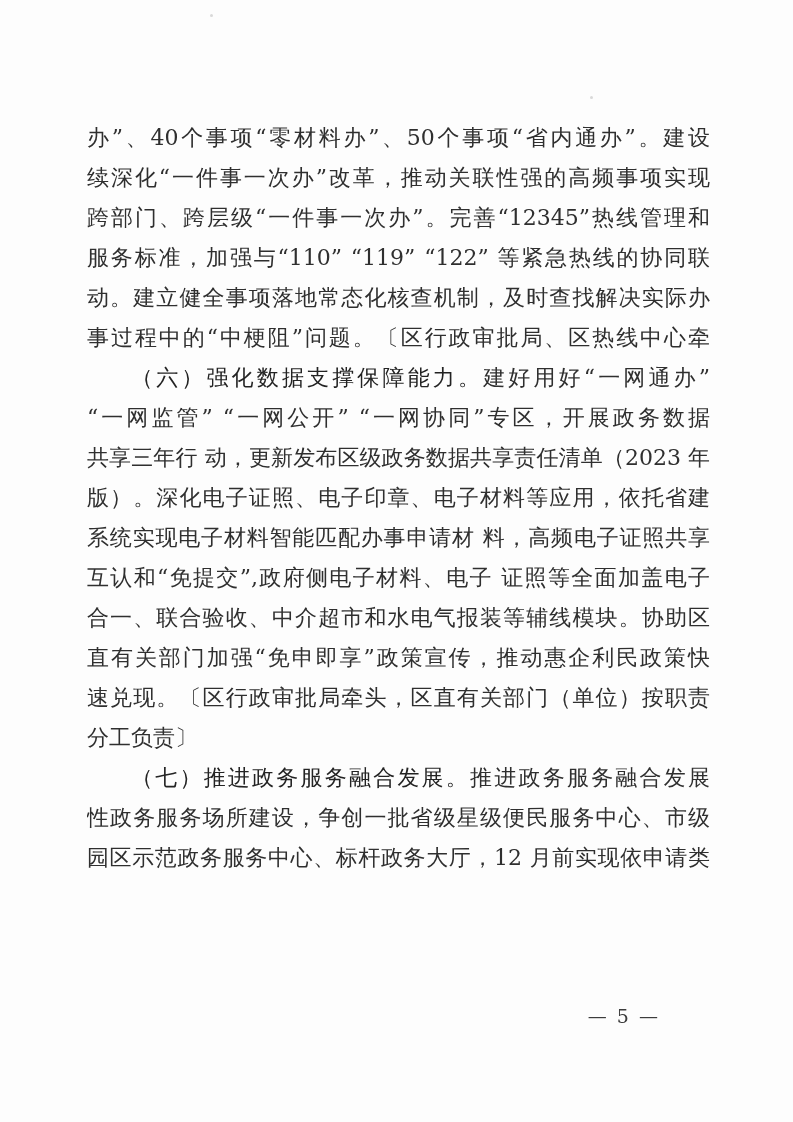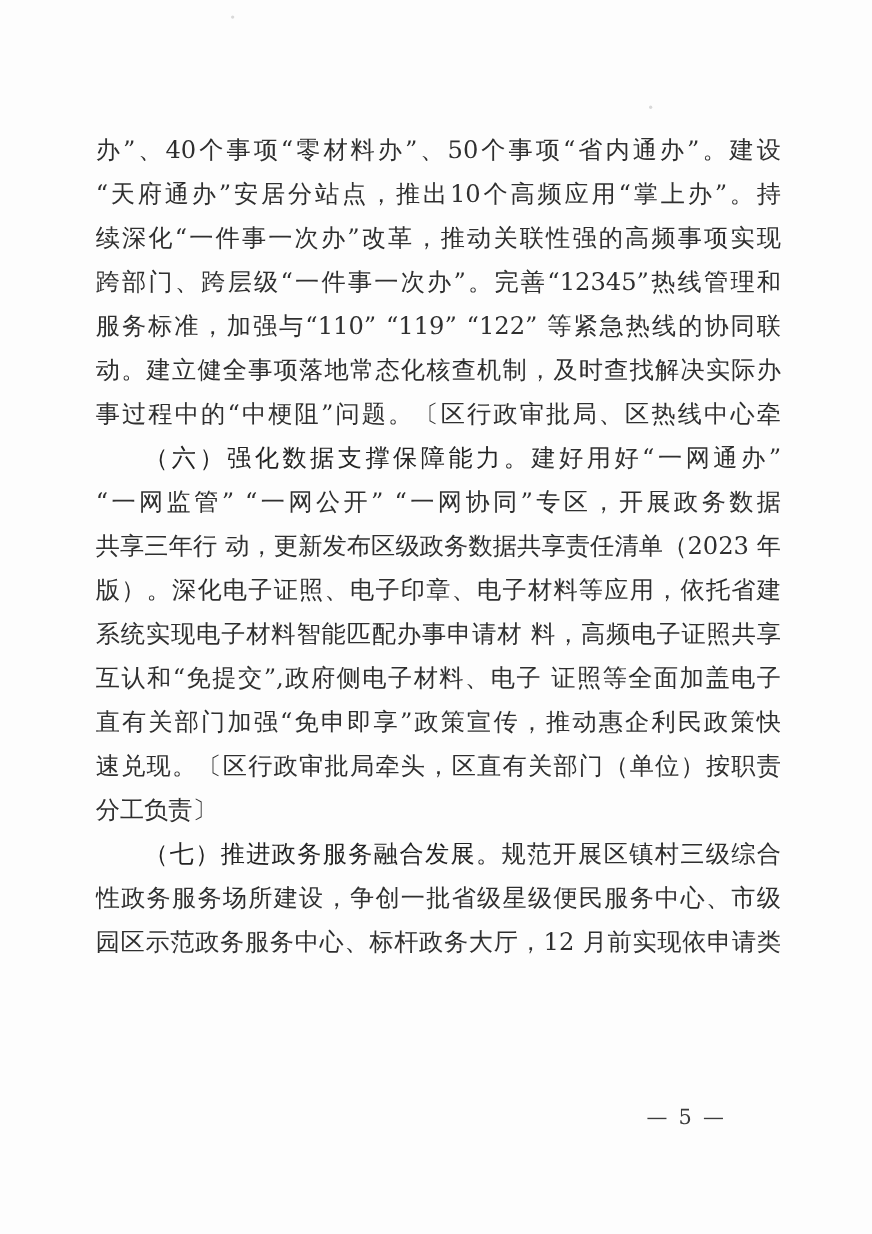--- a/index.html
+++ b/index.html
@@ -63,35 +63,35 @@
 </head>
 <body>
 
 <div class="page">
 
   <span class="speck s1"></span>
   <span class="speck s2"></span>
 
   <div class="body-text">
     <div class="ln"><span>办”、40个事项“零材料办”、50个事项“省内通办”。建设</span></div>
-    <div class="ln"><span>“天府通办”安居分站点，推出10个高频应用“掌上办”。持</span></div>
     <div class="ln"><span>续深化“一件事一次办”改革，推动关联性强的高频事项实现</span></div>
     <div class="ln"><span>跨部门、跨层级“一件事一次办”。完善“12345”热线管理和</span></div>
     <div class="ln"><span>服务标准，加强与“110” “119” “122” 等紧急热线的协同联</span></div>
     <div class="ln"><span>动。建立健全事项落地常态化核查机制，及时查找解决实际办</span></div>
     <div class="ln"><span>事过程中的“中梗阻”问题。〔区行政审批局、区热线中心牵</span></div>
     <div class="ln indent"><span class="head">（六）强化数据支撑保障能力。</span><span>建好用好“一网通办”</span></div>
     <div class="ln"><span>“一网监管” “一网公开” “一网协同”专区，开展政务数据</span></div>
     <div class="ln"><span>共享三年行 动，更新发布区级政务数据共享责任清单（2023 年</span></div>
     <div class="ln"><span>版）。深化电子证照、电子印章、电子材料等应用，依托省建</span></div>
     <div class="ln"><span>系统实现电子材料智能匹配办事申请材 料，高频电子证照共享</span></div>
     <div class="ln"><span>互认和“免提交”,政府侧电子材料、电子 证照等全面加盖电子</span></div>
+    <div class="ln"><span>合一、联合验收、中介超市和水电气报装等辅线模块。协助区</span></div>
     <div class="ln"><span>直有关部门加强“免申即享”政策宣传，推动惠企利民政策快</span></div>
     <div class="ln"><span>速兑现。〔区行政审批局牵头，区直有关部门（单位）按职责</span></div>
     <div class="ln end"><span>分工负责〕</span></div>
-    <div class="ln indent"><span class="head">（七）推进政务服务融合发展。</span><span>规范开展区镇村三级综合</span></div>
+    <div class="ln indent"><span class="head">（七）推进政务服务融合发展。</span><span>推进政务服务融合发展</span></div>
     <div class="ln"><span>性政务服务场所建设，争创一批省级星级便民服务中心、市级</span></div>
     <div class="ln"><span>园区示范政务服务中心、标杆政务大厅，12 月前实现依申请类</span></div>
   </div>
 
   <div class="page-num">— 5 —</div>
 
 </div>
 
 </body></html>

